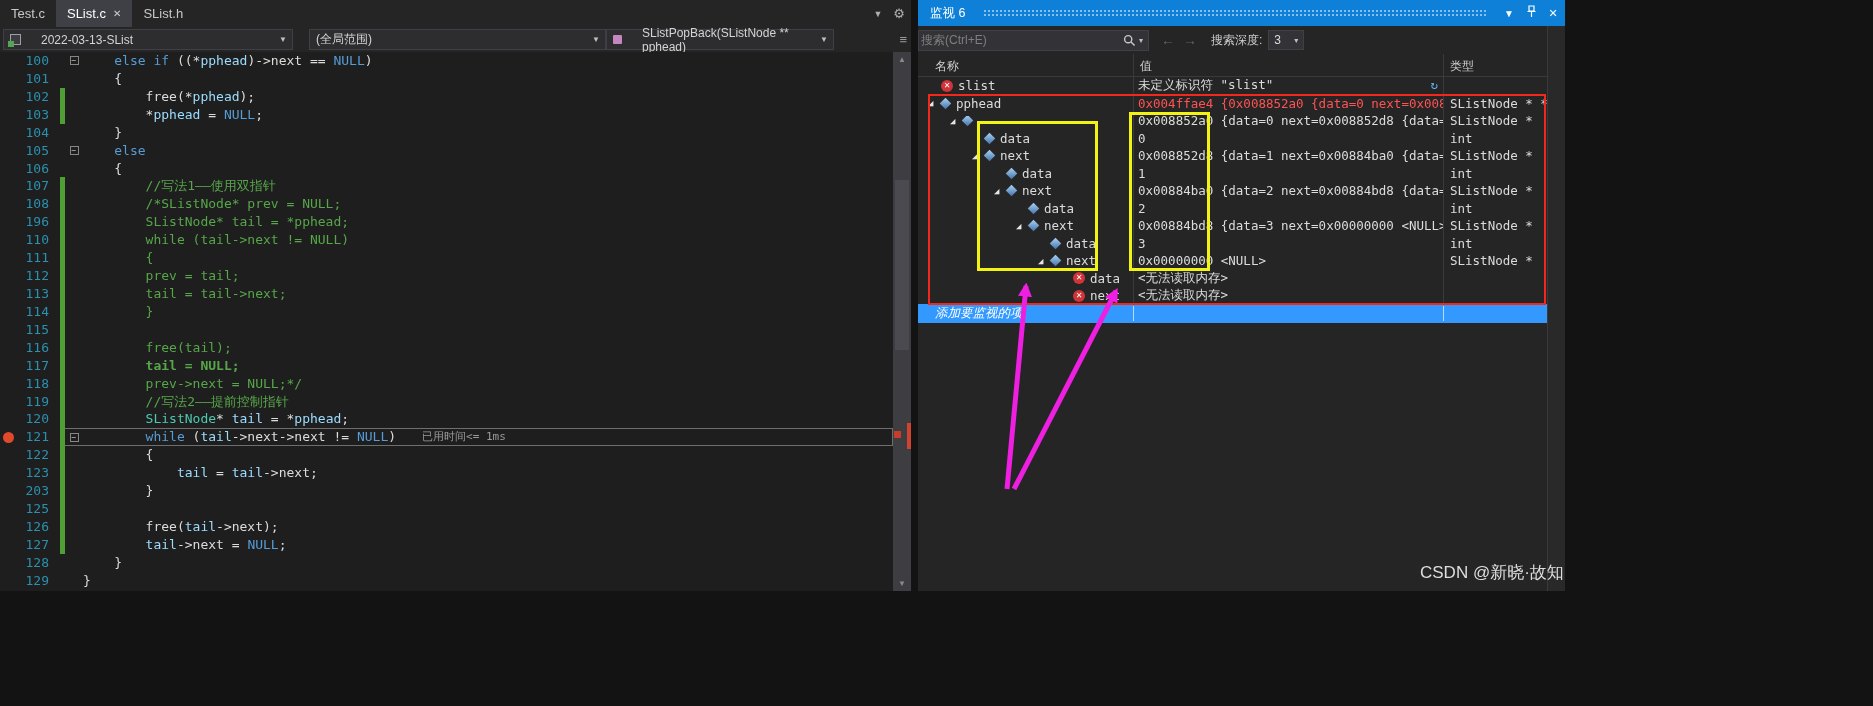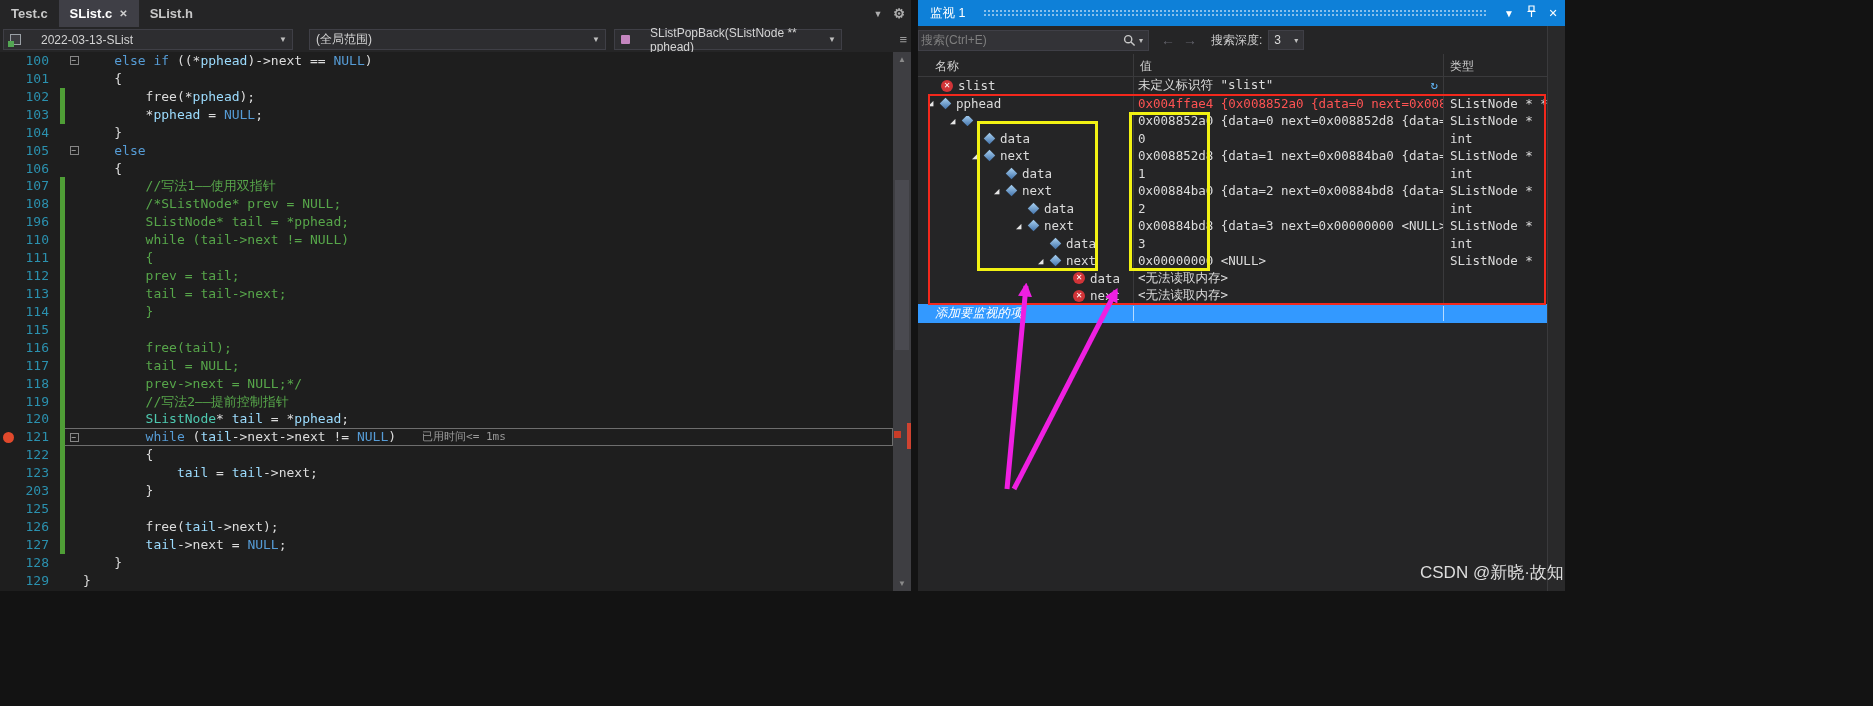--- a/index.html
+++ b/index.html
@@ -1,33 +1,33 @@
 <!DOCTYPE html>
 <html style="--accent-blue: #0e80d8; --selection-blue: #3399ff; --changed-value-red: #ff5353; --annotation-red: #f3281c; --annotation-yellow: #f2f213; --annotation-magenta: #ef1fe1; --keyword: #569cd6; --type: #4ec9b0; --variable: #9cdcfe; --plain: #dcdcdc; --comment: #57a64a; --line-number: #2b91af; --change-green: #4f9e36; --breakpoint-red: #e1492c; --error-red: #d13438; --field-icon-blue: #4273ab;"><head>
 <meta charset="utf-8">
 <style>
   *{box-sizing:border-box;margin:0;padding:0}
   html,body{background:#101010}
   .page{position:relative;width:1873px;height:706px;overflow:hidden;background:#131313;font-family:"Liberation Sans",sans-serif;}
 
   
   .editor-panel{position:absolute;left:0;top:0;width:911px;height:591px;background:#1e1e1e;}
-  .tab-row{position:relative;display:flex;height:27px;background:#252526;font-weight:bold;}
+  .tab-row{position:relative;display:flex;height:27px;background:#252526;}
   .tab{height:27px;display:flex;align-items:center;padding:0 11px;font-size:13px;color:#c8c8c8;gap:7px;cursor:default;}
   .tab.active{background:#3f3f46;color:#ffffff;}
   .tab-close{font-size:10px;color:#d0d0d0;}
   .tab-actions{position:absolute;right:6px;top:0;height:27px;display:flex;align-items:center;gap:11px;color:#aeaeae;}
   .tab-dd{font-size:9px;} .tab-gear{font-size:13px;}
 
   .nav-bar{position:relative;height:25px;background:#252526;display:flex;align-items:center;}
   .dd{height:21px;background:#2d2d30;border:1px solid #3f3f46;display:flex;align-items:center;color:#d4d4d4;font-size:12px;padding:0 18px 0 6px;gap:20px;position:relative;}
   .dd .dd-arrow{position:absolute;right:5px;font-size:8px;color:#bfbfbf;}
   .dd.project{margin-left:3px;width:290px;}
   .dd.scope{margin-left:16px;width:297px;}
-  .dd.func{margin-left:8px;width:228px;}
+  .dd.func{margin-left:0;width:228px;}
   .proj-icon{flex:none;width:11px;height:11px;border:1px solid #9aa0a6;background:#3c3c41;position:relative;}
   .proj-icon::after{content:"";position:absolute;left:-3px;bottom:-3px;width:6px;height:6px;background:#53a653;}
   .method-icon{flex:none;width:9px;height:9px;background:#c586c0;border-radius:1px;}
   .nav-split{position:absolute;right:5px;color:#9a9a9a;font-size:13px;letter-spacing:-1px;}
 
   .editor{position:absolute;top:52px;left:0;right:0;bottom:0;background:#1e1e1e;}
   .code-area{position:absolute;top:0;left:0;right:18px;bottom:0;overflow:hidden;font:13px/17.93px "DejaVu Sans Mono","DejaVu Sans",monospace;}
   .code-line{display:flex;height:17.93px;position:relative;}
   .gutter{flex:none;width:60px;text-align:right;padding-right:11px;color:var(--line-number);}
   .bp-dot{position:absolute;left:3px;top:3.5px;width:11px;height:11px;border-radius:50%;background:var(--breakpoint-red);}
@@ -279,21 +279,21 @@
               <span class="change-bar on"></span>
               <span class="fold-slot"></span>
               <span class="code-text" style="padding-left: 8ch;"><span class="tk-cm">free(tail);</span></span>
             </span>
           </div>
           <div class="code-line">
             <span class="gutter">117</span>
             <span class="line-body">
               <span class="change-bar on"></span>
               <span class="fold-slot"></span>
-              <span class="code-text" style="padding-left: 8ch;"><span class="tk-cm">tail = NULL;</span></span>
+              <span class="code-text" style="padding-left: 8ch; font-weight: bold;"><span class="tk-cm">tail = NULL;</span></span>
             </span>
           </div>
           <div class="code-line">
             <span class="gutter">118</span>
             <span class="line-body">
               <span class="change-bar on"></span>
               <span class="fold-slot"></span>
               <span class="code-text" style="padding-left: 8ch;"><span class="tk-cm">prev-&gt;next = NULL;*/</span></span>
             </span>
           </div>
@@ -395,21 +395,21 @@
         <div class="sb-thumb"></div>
         <div class="sb-mark-bp"></div>
         <div class="sb-mark-cur"></div>
         <span class="sb-arrow sb-down">▼</span>
       </div>
     </div>
   </div>
 
   <div class="watch-panel">
     <div class="watch-title">
-      <span class="t-label">监视 1</span>
+      <span class="t-label">监视 6</span>
       <span class="grip"></span>
       <span class="t-btn t-dd">▼</span>
       <span class="t-btn">
         <svg width="11" height="13" viewBox="0 0 11 13">
             <path d="M3 1 h5 v5 h-5 z" stroke="#fff" fill="none" stroke-width="1.2"></path>
             <path d="M1.5 6.5 h8 M5.5 7 v5" stroke="#fff" fill="none" stroke-width="1.2"></path>
           </svg>
       </span>
       <span class="t-btn t-close">✕</span>
     </div>

